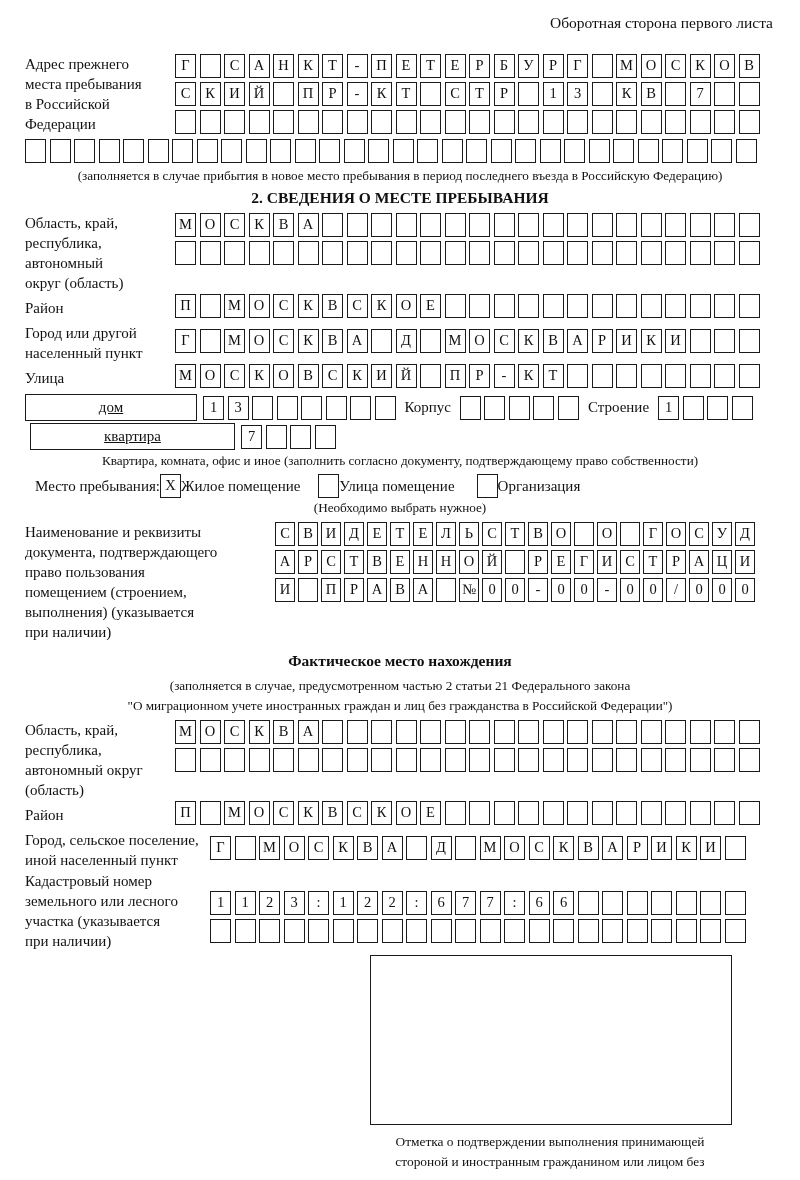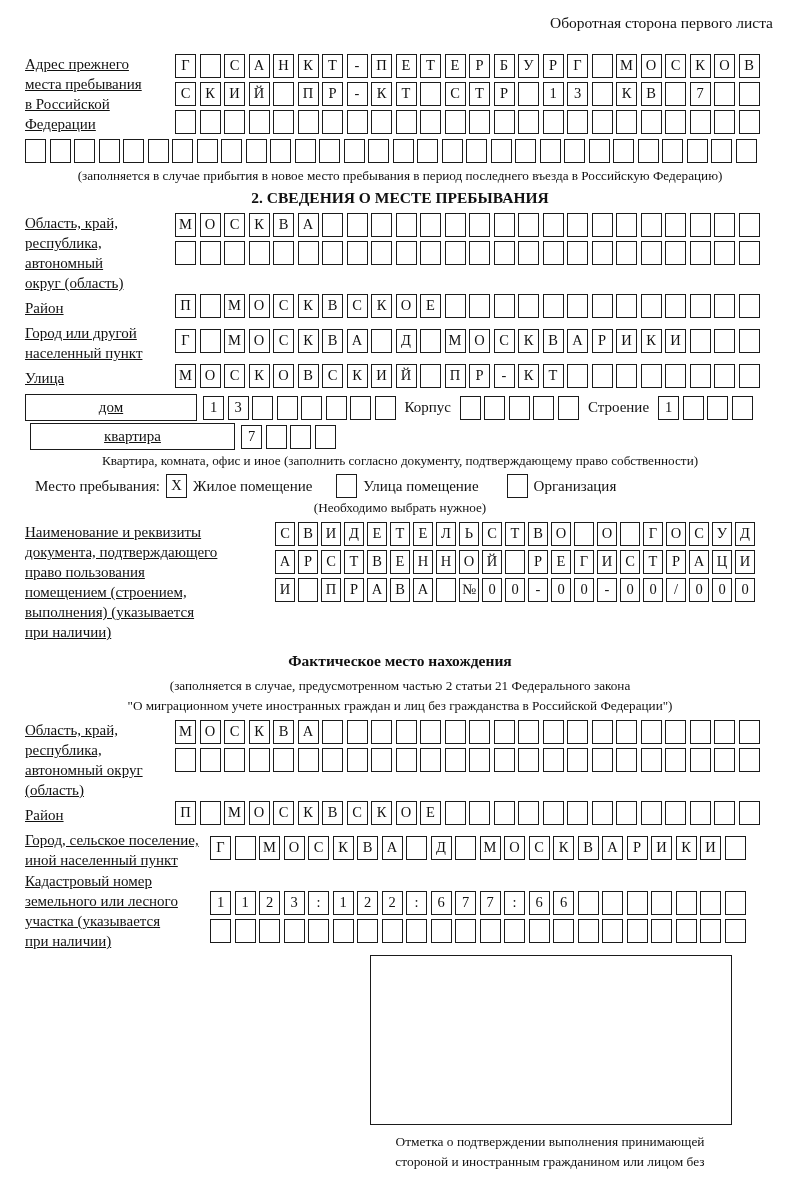--- a/index.html
+++ b/index.html
@@ -5,21 +5,21 @@
   html,body{margin:0;padding:0;}
   body{
     width:800px;height:1180px;overflow:hidden;background:#ffffff;color:#111;
     font-family:"Liberation Serif","DejaVu Serif",serif;font-size:15px;
   }
   .page{padding:12px 25px 0 25px;position:relative;}
   .header-note{text-align:right;font-size:15.5px;margin:2px 2px 22px 0;}
 
   .field{display:flex;align-items:flex-start;margin-bottom:1px;}
   .field.vcenter{align-items:center;}
-  .flabel{width:150px;flex:none;line-height:20px;font-size:15px;text-decoration:underline;}
+  .flabel{width:150px;flex:none;line-height:20px;font-size:15px;}
   .flabel.wide{width:185px;}
   .flabel.xwide{width:250px;line-height:20px;}
   .rows{flex:1;}
 
   .boxrow{display:flex;gap:3.5px;margin-bottom:4px;}
   .boxrow.tight{gap:3px;}
   .cb{
     flex:none;width:21px;height:24px;box-sizing:border-box;border:1.5px solid #1b1b1b;
     text-align:center;line-height:21px;font-size:14.5px;background:#fff;
   }
@@ -27,21 +27,21 @@
 
   .caption{font-size:13.2px;text-align:center;margin:1px 0 5px 0;line-height:17px;}
   .section-title{font-weight:bold;text-align:center;font-size:15.5px;margin:4px 0 6px 0;}
 
   .house-line{display:flex;align-items:center;gap:6px;margin:2px 0 2px 0;}
   .named-box{box-sizing:border-box;border:1.6px solid #1b1b1b;height:27px;line-height:24px;text-align:center;font-size:15px;background:#fff;text-decoration:underline;}
   .dom-box{width:172px;}
   .kv-box{width:205px;margin-left:5px;}
   .small-label{font-size:15px;padding:0 3px;}
 
-  .stay-line{display:flex;align-items:center;gap:6px;margin:4px 0 0 10px;}
+  .stay-line{display:flex;align-items:center;gap:0;margin:4px 0 0 10px;}
   .stay-line .boxrow{margin-bottom:0;}
   .hint{font-size:13.2px;text-align:center;margin:2px 0 6px 0;}
 
   .fact-captions{font-size:13.2px;text-align:center;line-height:18px;margin-bottom:4px;}
 
   .stamp-box{width:360px;height:168px;border:1.8px solid #1b1b1b;margin:4px 0 0 345px;background:#fff;}
   .stamp-caption{width:430px;margin:7px 0 0 310px;text-align:center;font-size:13.4px;line-height:17px;}
 
   .lbl-lines div{line-height:20px;}
 </style>

